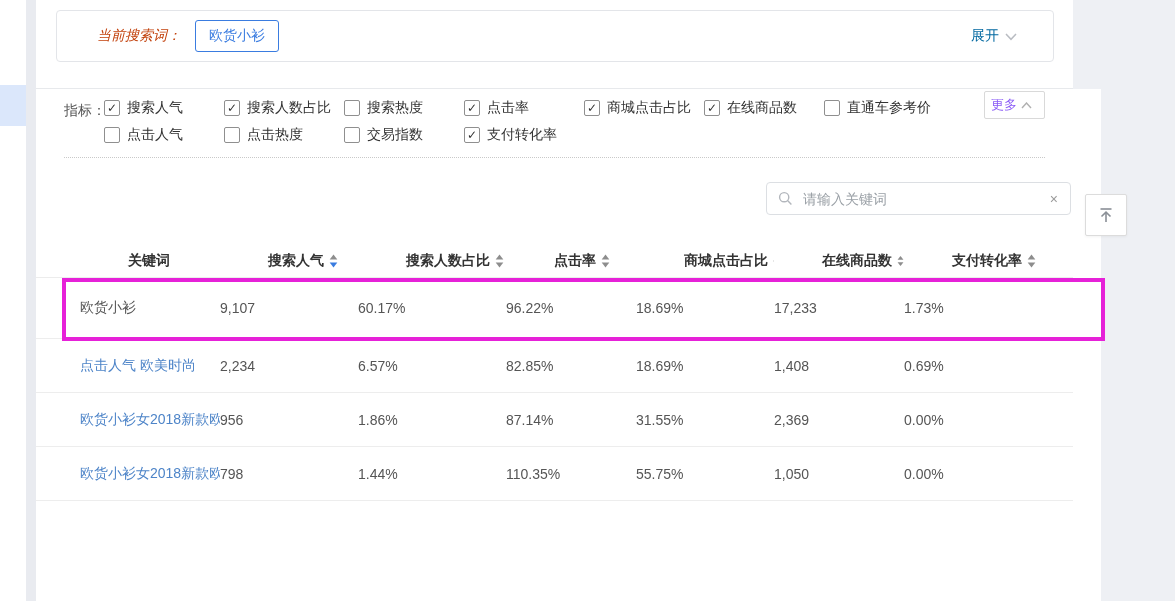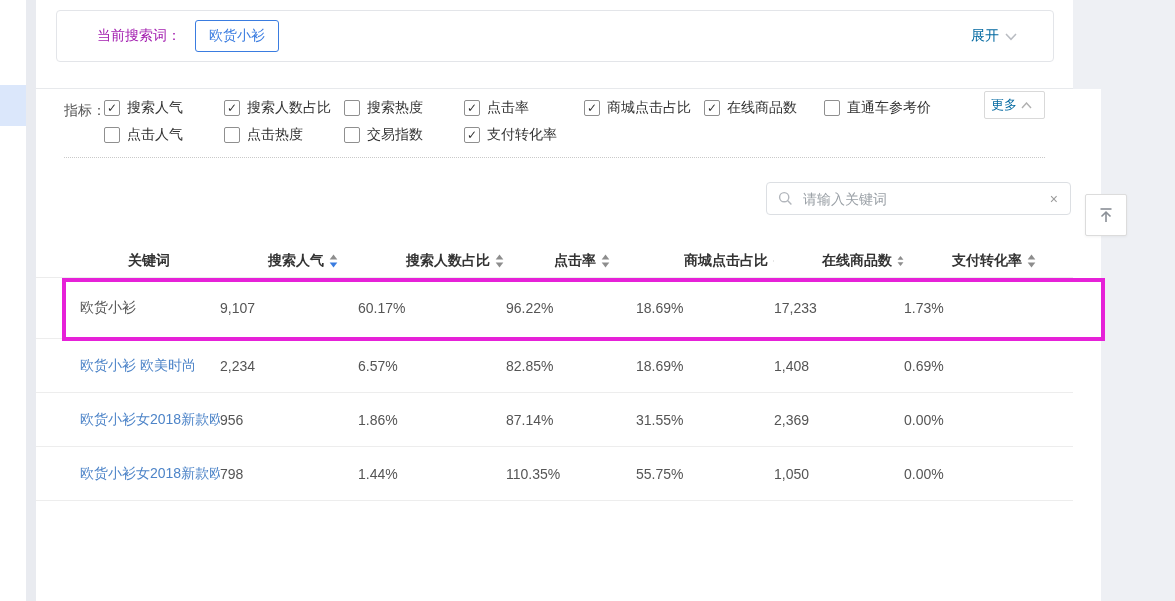--- a/index.html
+++ b/index.html
@@ -12,39 +12,39 @@
   .abs{position:absolute;}
 
   
   .left-white{left:0;top:0;width:26px;height:601px;background:#ffffff;}
   .left-blue{left:0;top:85px;width:26px;height:41px;background:var(--sidebar-sel,#dbe7fb);}
   .left-strip{left:26px;top:0;width:10px;height:601px;background:#e9ebf0;}
 
   
   .top-section{left:36px;top:0;width:1037px;height:88px;background:#fff;border-bottom:1px solid #e7e9ec;}
   .top-card{position:absolute;left:20px;top:10px;width:996px;height:50px;border:1px solid #e3e5e9;border-radius:4px;background:#fff;display:flex;align-items:center;}
-  .tc-label{margin-left:40px;font-size:14px;color:#a21caf;}
+  .tc-label{margin-left:40px;font-size:14px;color:#c2410c;font-style:italic;}
   .term-btn{margin-left:14px;padding:6px 13px;font-size:14px;color:var(--accent,#3a7ce0);background:#fff;border:1px solid var(--accent,#3a7ce0);border-radius:3px;cursor:pointer;font-family:inherit;}
   .expand{position:absolute;right:36px;top:0;height:50px;display:flex;align-items:center;gap:6px;font-size:14px;color:#0369a1;cursor:pointer;}
   .expand svg{margin-top:2px;}
 
   
   .panel{left:36px;top:89px;width:1037px;height:512px;background:#fff;padding-left:28px;}
 
   
   .filters{position:absolute;left:0;top:0;width:1037px;height:69px;}
   .filters:after{content:"";position:absolute;left:28px;right:28px;bottom:0;border-bottom:1px dotted #c9c9c9;}
   .filters-label{position:absolute;left:28px;top:13px;font-size:14px;color:#555;}
   .cb-row{position:absolute;left:68px;display:flex;}
   .cb-row.r1{top:10px;}
   .cb-row.r2{top:37px;justify-content:flex-end;}
   .cb-item{width:120px;display:flex;align-items:center;gap:7px;cursor:pointer;}
   .cb{width:14px;height:14px;border:1px solid #8f8f8f;border-radius:2px;background:#fff;display:flex;align-items:center;justify-content:center;font-size:12px;line-height:1;color:#333;font-weight:bold;}
   .cb-label{font-size:14px;color:#333;white-space:nowrap;}
-  .more-btn{position:absolute;right:28px;top:2px;width:61px;height:28px;background:#fff;border:1px solid #d9d9d9;border-radius:2px;display:flex;align-items:center;justify-content:flex-start;gap:4px;font-size:13px;color:#0369a1;cursor:pointer;font-family:inherit;}
+  .more-btn{position:absolute;right:28px;top:2px;width:61px;height:28px;background:#fff;border:1px solid #d9d9d9;border-radius:2px;display:flex;align-items:center;justify-content:flex-start;gap:4px;font-size:13px;color:#8b5cf6;cursor:pointer;font-family:inherit;}
 
   
   .search-box{position:absolute;right:30px;top:93px;width:303px;height:31px;border:1px solid #dcdfe3;border-radius:4px;background:#fff;display:flex;align-items:center;}
   .search-box svg{margin-left:11px;flex:none;}
   .search-input{flex:1;border:none;outline:none;background:transparent;margin-left:8px;font-size:14px;color:#333;font-family:inherit;}
   .search-input::placeholder{color:#9aa0a6;}
   .search-clear{margin-right:12px;color:#9a9a9a;font-size:14px;cursor:pointer;line-height:1;}
 
   
   .grid-row{display:grid;grid-template-columns:140px 138px 148px 130px 138px 130px 1fr;padding-left:44px;align-items:center;}
@@ -205,21 +205,21 @@
       <div class="grid-row trow tall">
         <div class="td">欧货小衫</div>
         <div class="td">9,107</div>
         <div class="td">60.17%</div>
         <div class="td">96.22%</div>
         <div class="td">18.69%</div>
         <div class="td">17,233</div>
         <div class="td">1.73%</div>
       </div>
       <div class="grid-row trow">
-        <div class="td kw-link">欧货小衫 欧美时尚</div>
+        <div class="td kw-link">点击人气 欧美时尚</div>
         <div class="td">2,234</div>
         <div class="td">6.57%</div>
         <div class="td">82.85%</div>
         <div class="td">18.69%</div>
         <div class="td">1,408</div>
         <div class="td">0.69%</div>
       </div>
       <div class="grid-row trow">
         <div class="td kw-link">欧货小衫女2018新款欧...</div>
         <div class="td">956</div>

